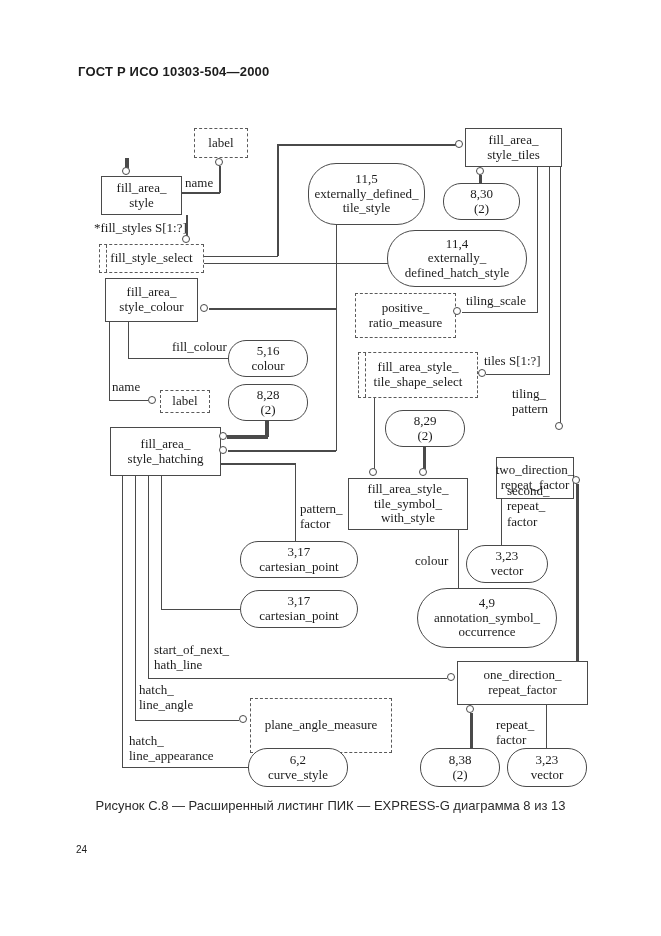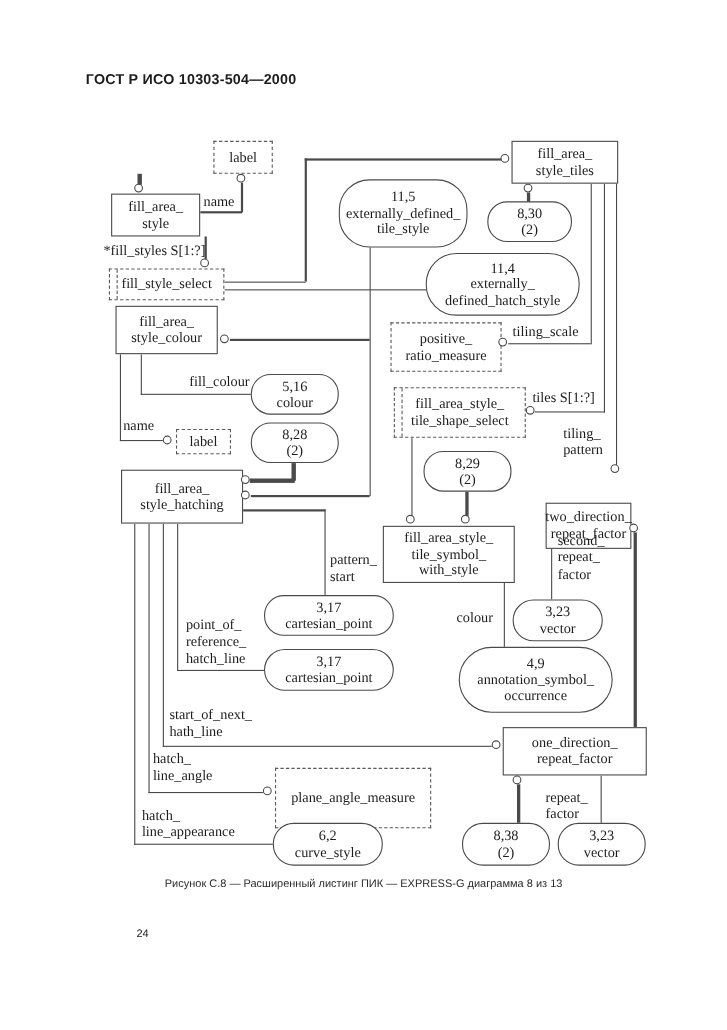--- a/index.html
+++ b/index.html
@@ -1,22 +1,22 @@
 <!DOCTYPE html>
 <html><head>
 <meta charset="utf-8">
 <style>
   html,body{margin:0;padding:0;background:#ffffff;}
   .page{position:relative;width:661px;height:936px;background:#fff;overflow:hidden;
         font-family:"Liberation Serif","DejaVu Serif",serif;color:#1c1c1c;}
   .hdr{position:absolute;left:78px;top:64px;font-family:"Liberation Sans",sans-serif;
        font-weight:bold;font-size:13px;letter-spacing:.2px;}
   .caption{position:absolute;left:0;top:798px;width:661px;text-align:center;
-       font-family:"Liberation Sans",sans-serif;font-size:10px;color:#2a2a2a;}
-  .pagenum{position:absolute;left:76px;top:844px;font-family:"Liberation Sans",sans-serif;font-size:10px;margin-left:48px;}
+       font-family:"Liberation Sans",sans-serif;font-size:13px;color:#2a2a2a;}
+  .pagenum{position:absolute;left:76px;top:844px;font-family:"Liberation Sans",sans-serif;font-size:10px;}
   .node{position:absolute;display:flex;align-items:center;justify-content:center;text-align:center;
         border:1.5px solid #4a4a4a;background:#fff;font-size:13px;line-height:1.12;
         white-space:pre-line;box-sizing:border-box;}
   .rect{border-radius:0;}
   .oval{}
   .dash{border:1.5px dashed #5a5a5a;}
   .selmark::before{content:"";position:absolute;left:6px;top:0;bottom:0;border-left:1.5px dashed #5a5a5a;}
   .lbl{position:absolute;font-size:13px;line-height:1.18;white-space:pre-line;}
   .ln{position:absolute;background:#4a4a4a;}
   .c{position:absolute;width:6px;height:6px;border:1.5px solid #4a4a4a;border-radius:50%;background:#fff;z-index:6;}
@@ -164,24 +164,21 @@
 
   <div class="lbl" style="left:185px;top:175px;">name</div>
   <div class="lbl" style="left:94px;top:220px;">*fill_styles S[1:?]</div>
   <div class="lbl" style="left:172px;top:339px;">fill_colour</div>
   <div class="lbl" style="left:112px;top:379px;">name</div>
   <div class="lbl" style="left:466px;top:293px;">tiling_scale</div>
   <div class="lbl" style="left:484px;top:353px;">tiles S[1:?]</div>
   <div class="lbl" style="left:512px;top:386px;">tiling_
 pattern</div>
   <div class="lbl" style="left:300px;top:501px;">pattern_
-start</div>
-  <div class="lbl" style="left:169px;top:560px;">point_of_
-reference_
-hatch_line</div>
+factor</div>
   <div class="lbl" style="left:154px;top:642px;">start_of_next_
 hath_line</div>
   <div class="lbl" style="left:139px;top:682px;">hatch_
 line_angle</div>
   <div class="lbl" style="left:129px;top:733px;">hatch_
 line_appearance</div>
   <div class="lbl" style="left:507px;top:483px;">second_
 repeat_
 factor</div>
   <div class="lbl" style="left:415px;top:553px;">colour</div>

